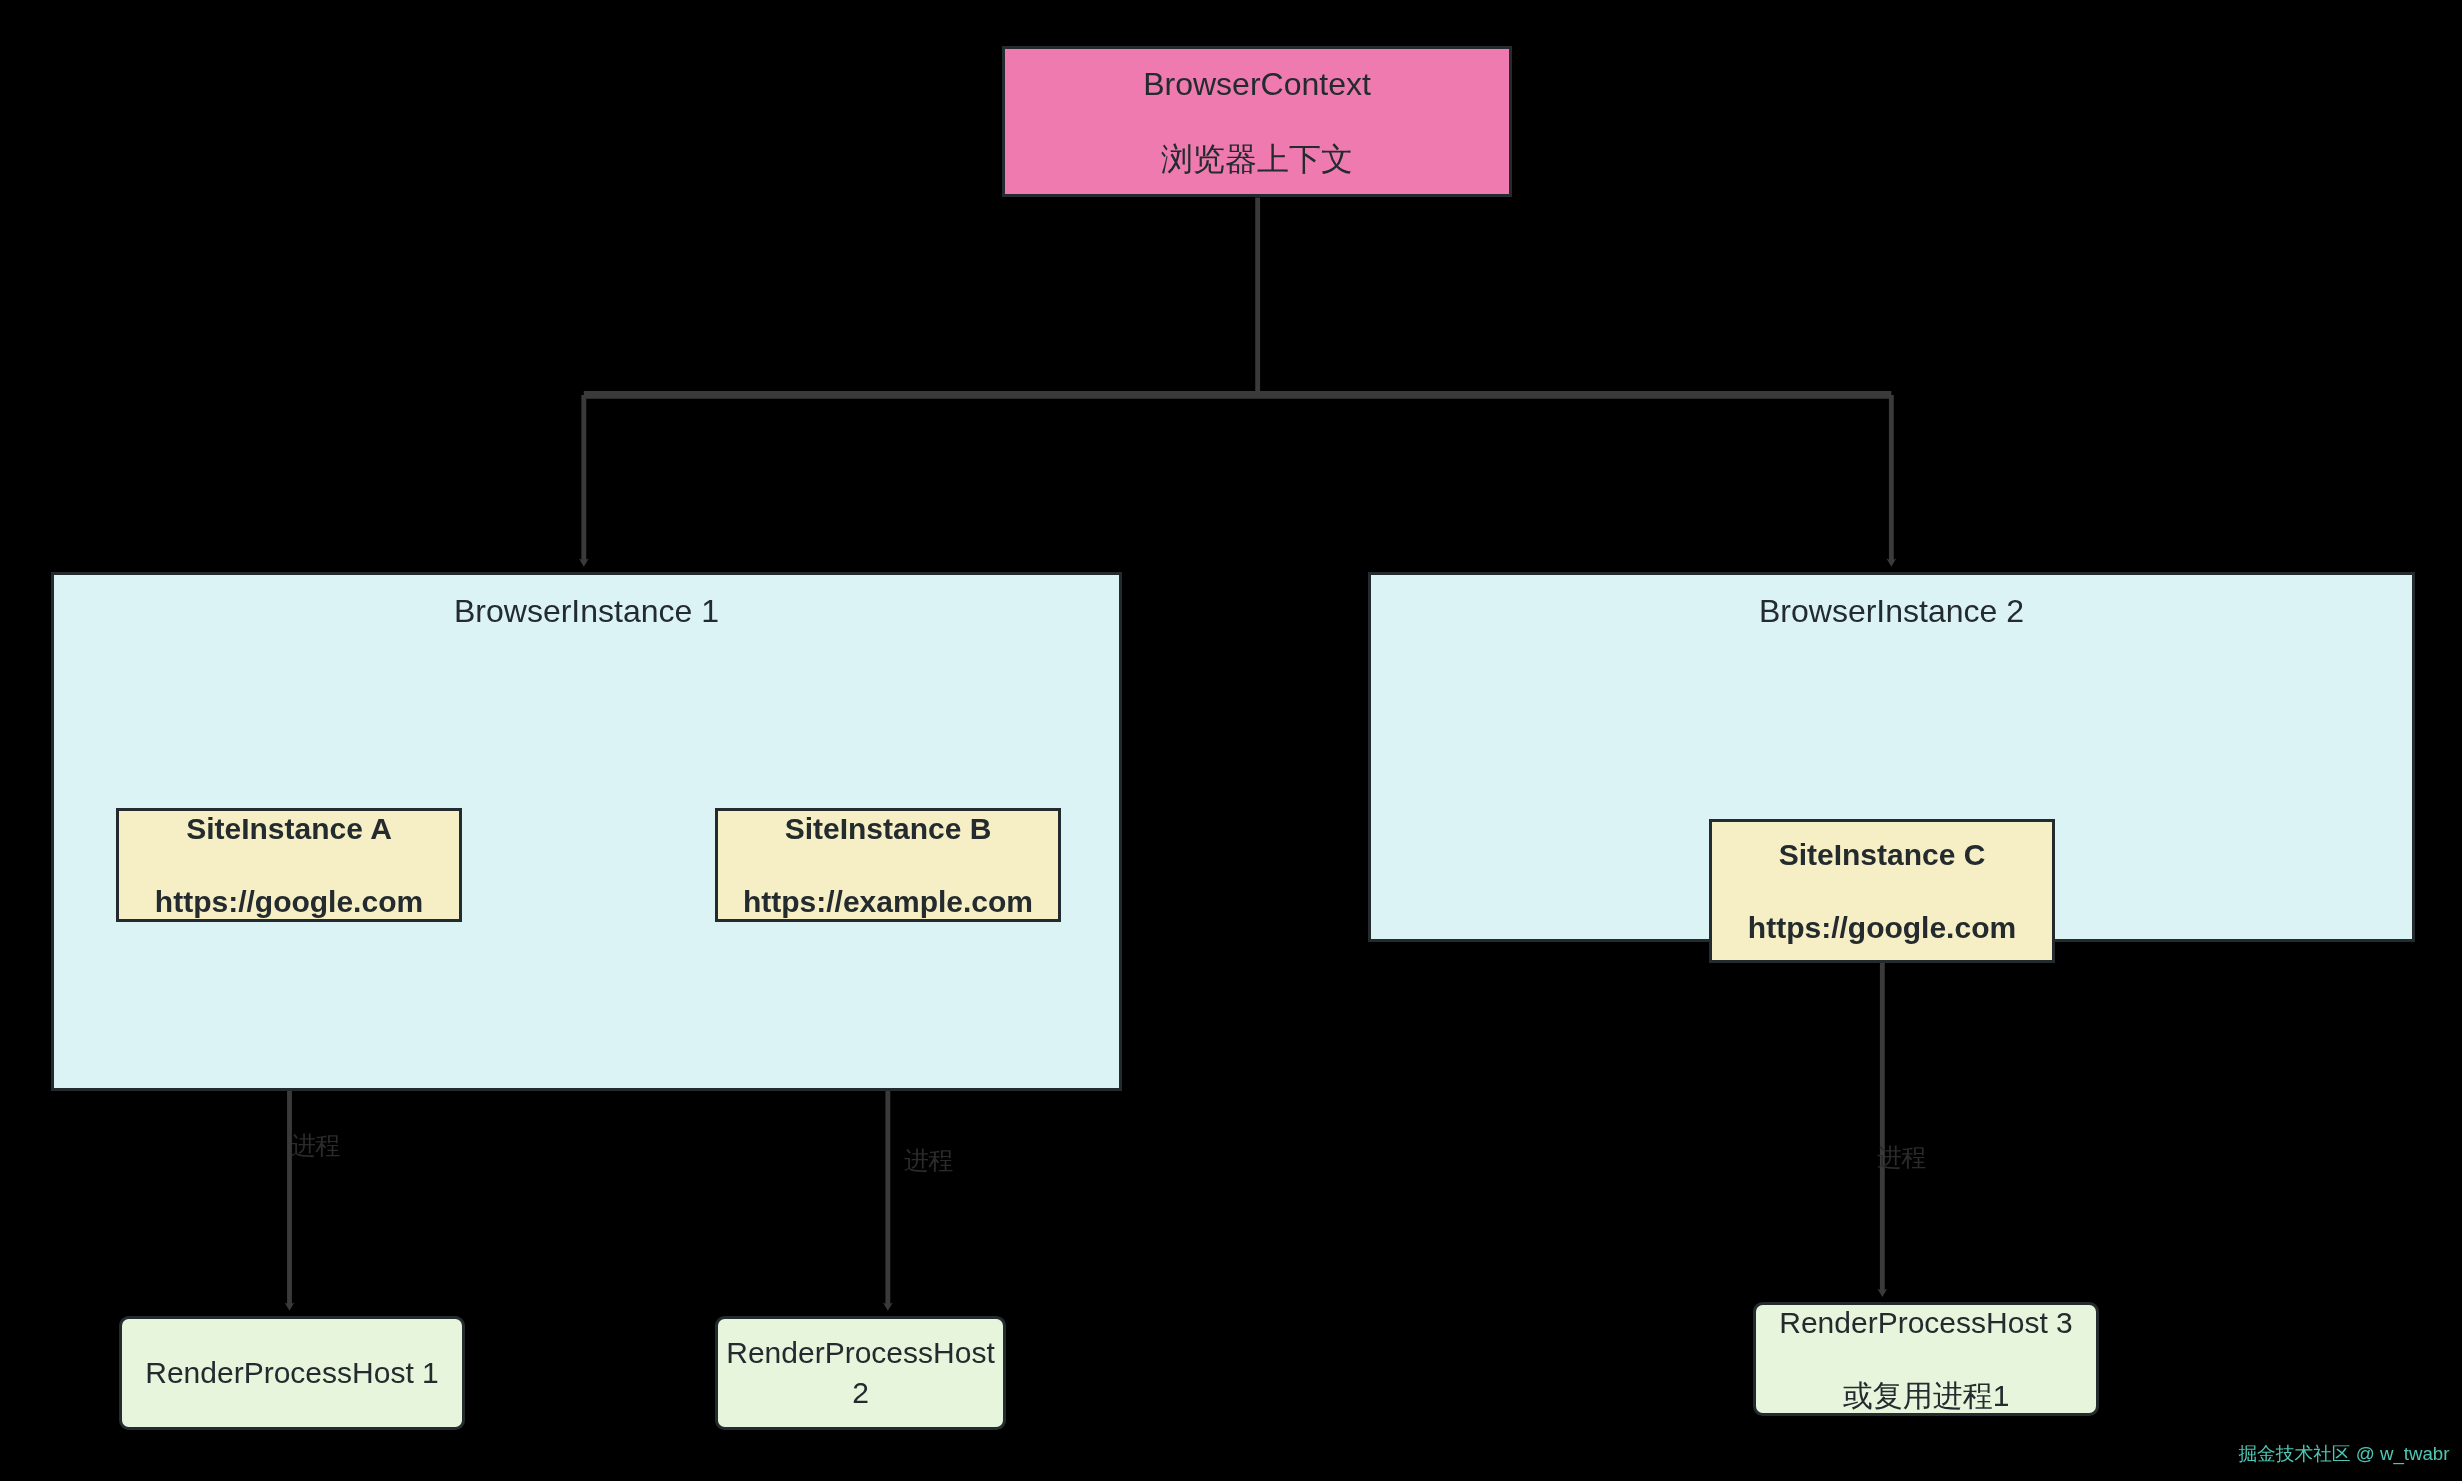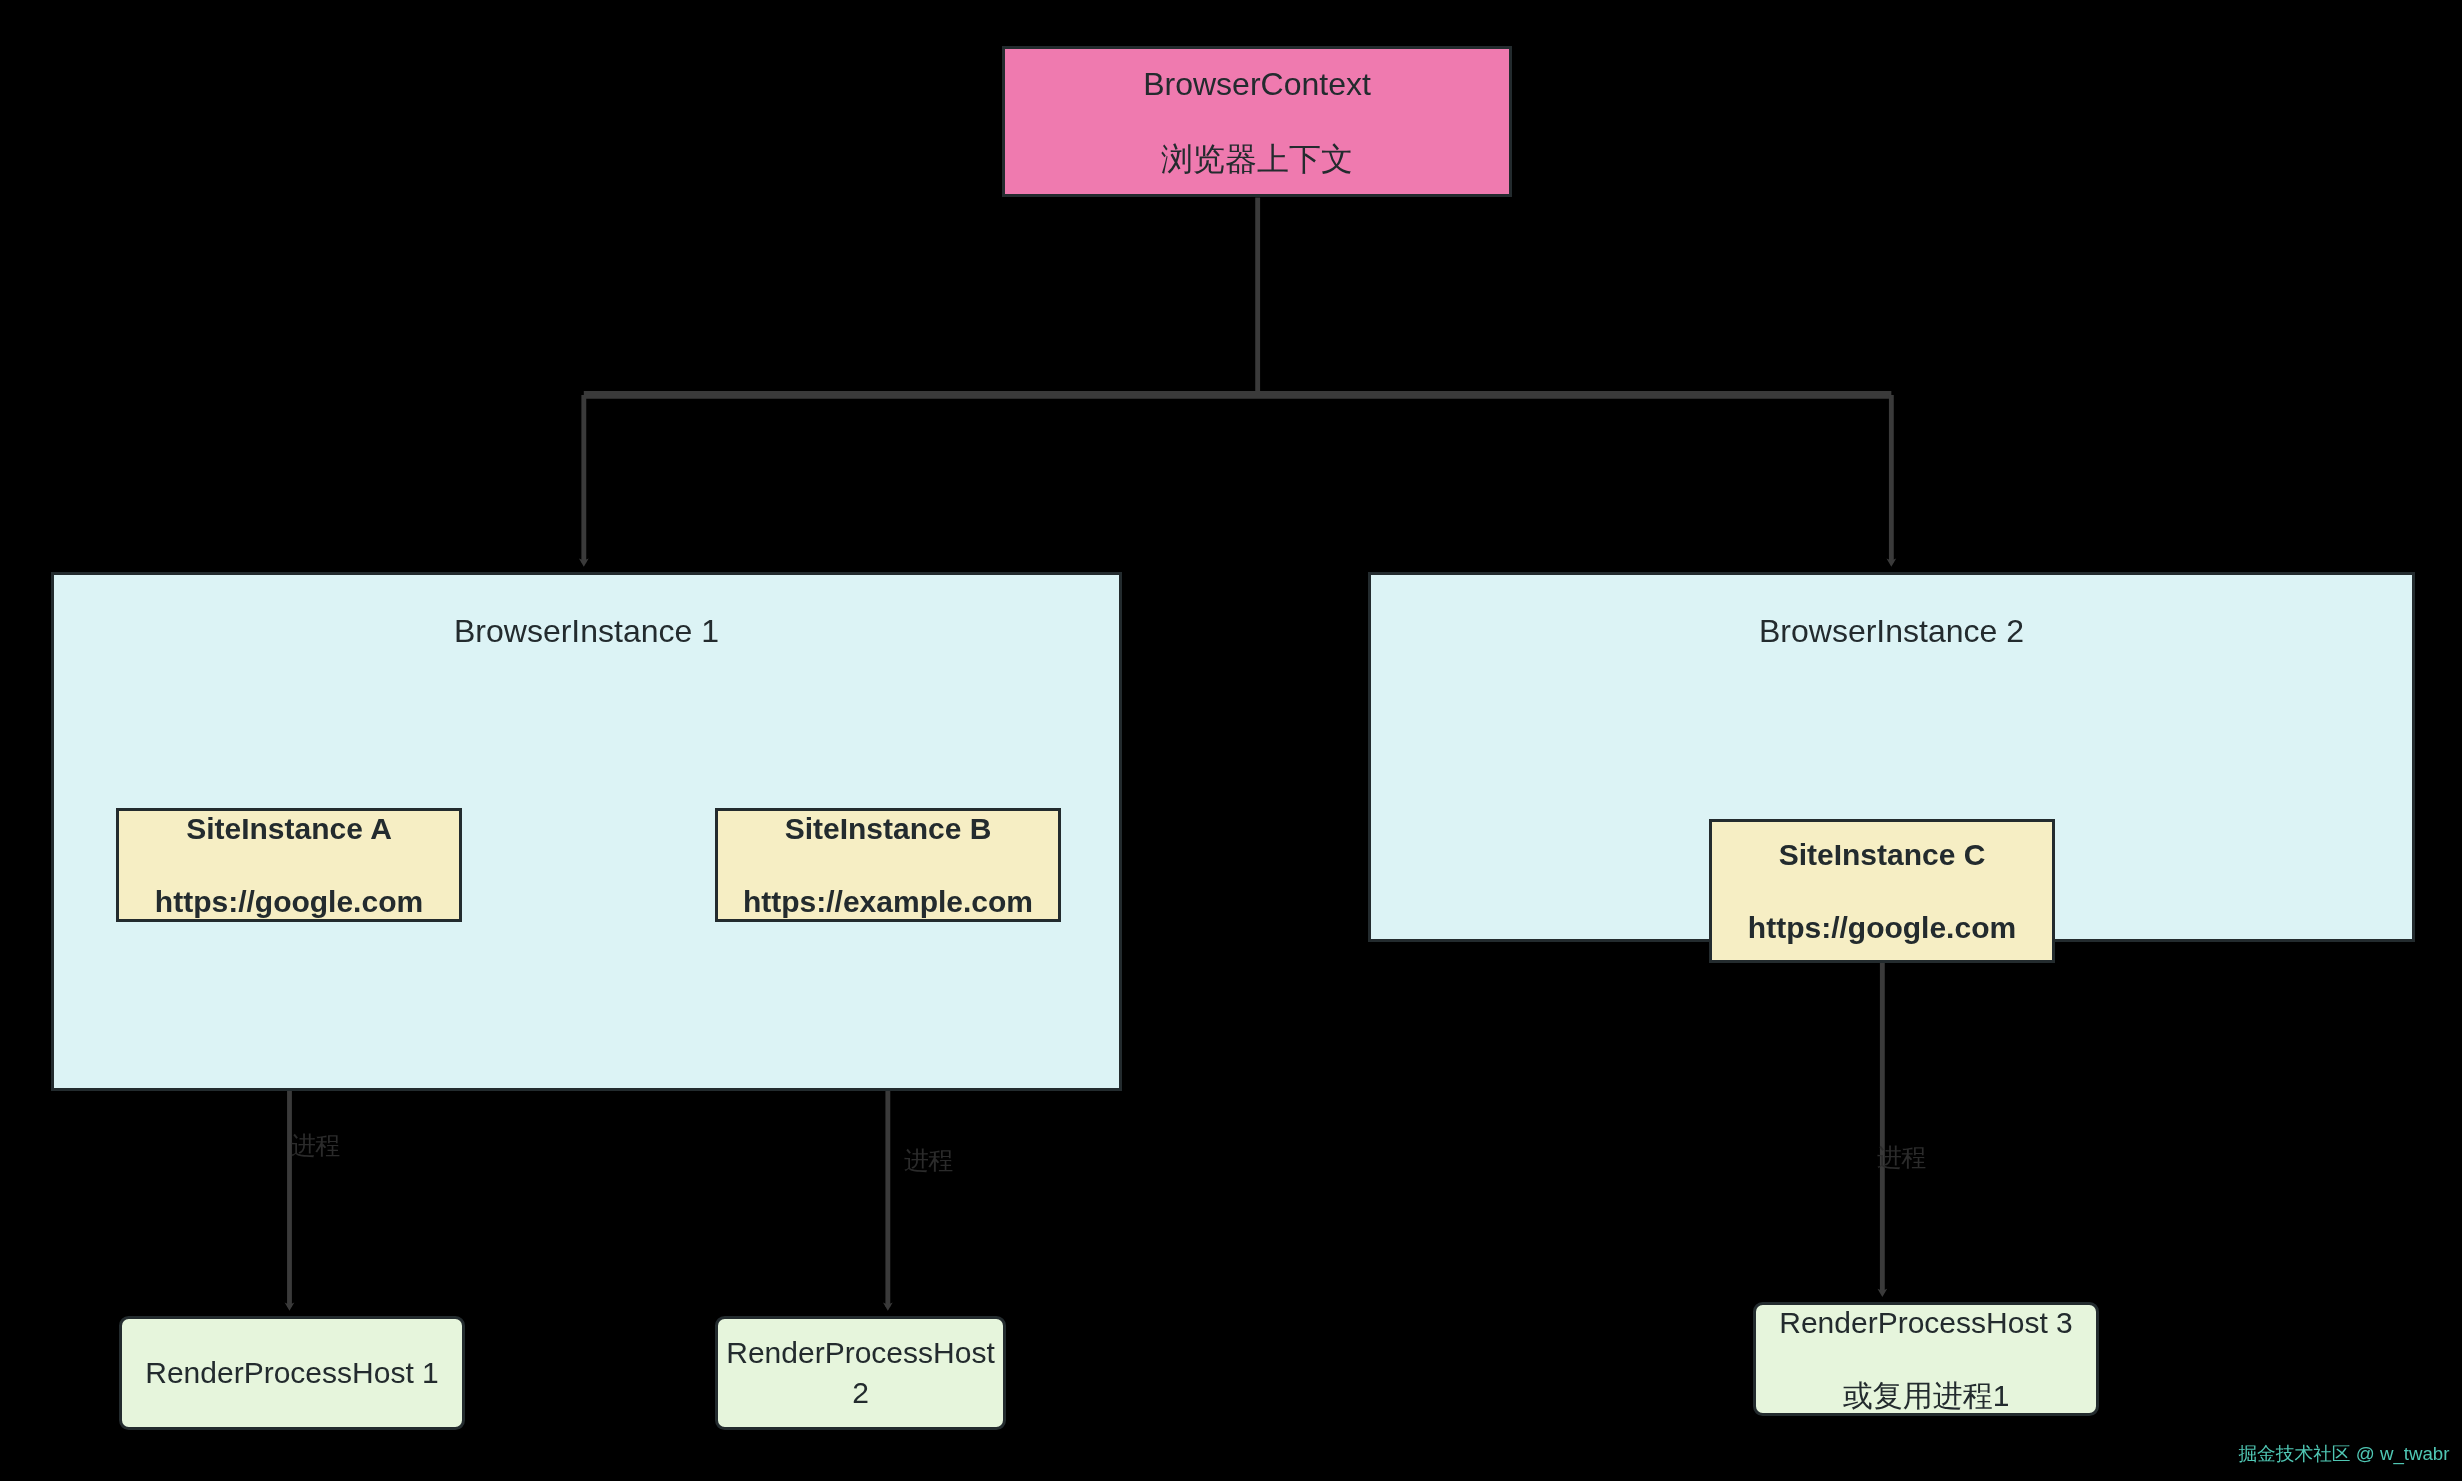--- a/index.html
+++ b/index.html
@@ -45,21 +45,21 @@
     background: #ef7aaf;
     border: 3.5px solid #232b2e;
     font-size: 32px;
   }
 
   
   .node-instance {
     background: #dcf3f5;
     border: 3.5px solid #232b2e;
     justify-content: flex-start;
-    padding-top: 35px;
+    padding-top: 15px;
     font-size: 32px;
     z-index: 1;
   }
   .node-instance-1 {
     left: 51px;
     top: 572px;
     width: 1071px;
     height: 519px;
   }
   .node-instance-2 {

